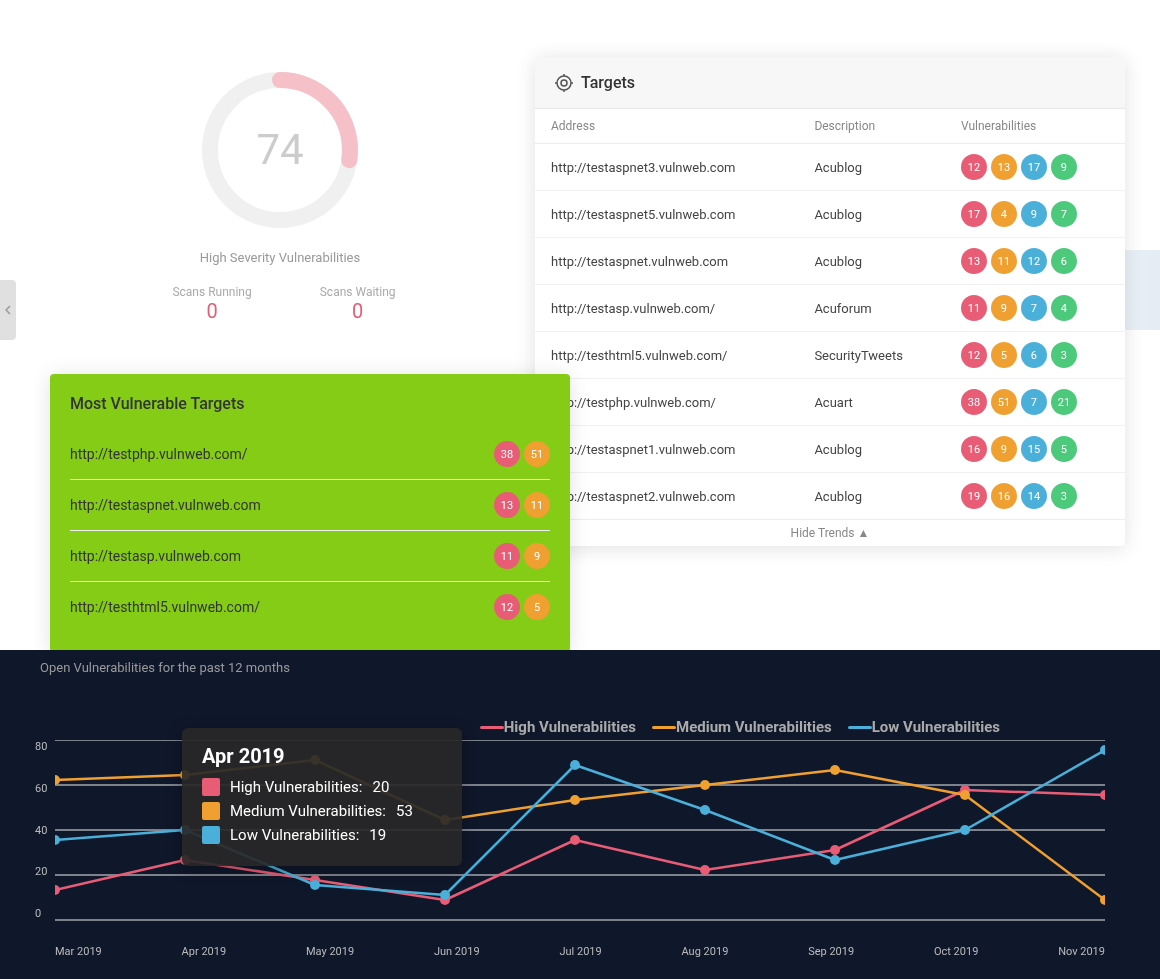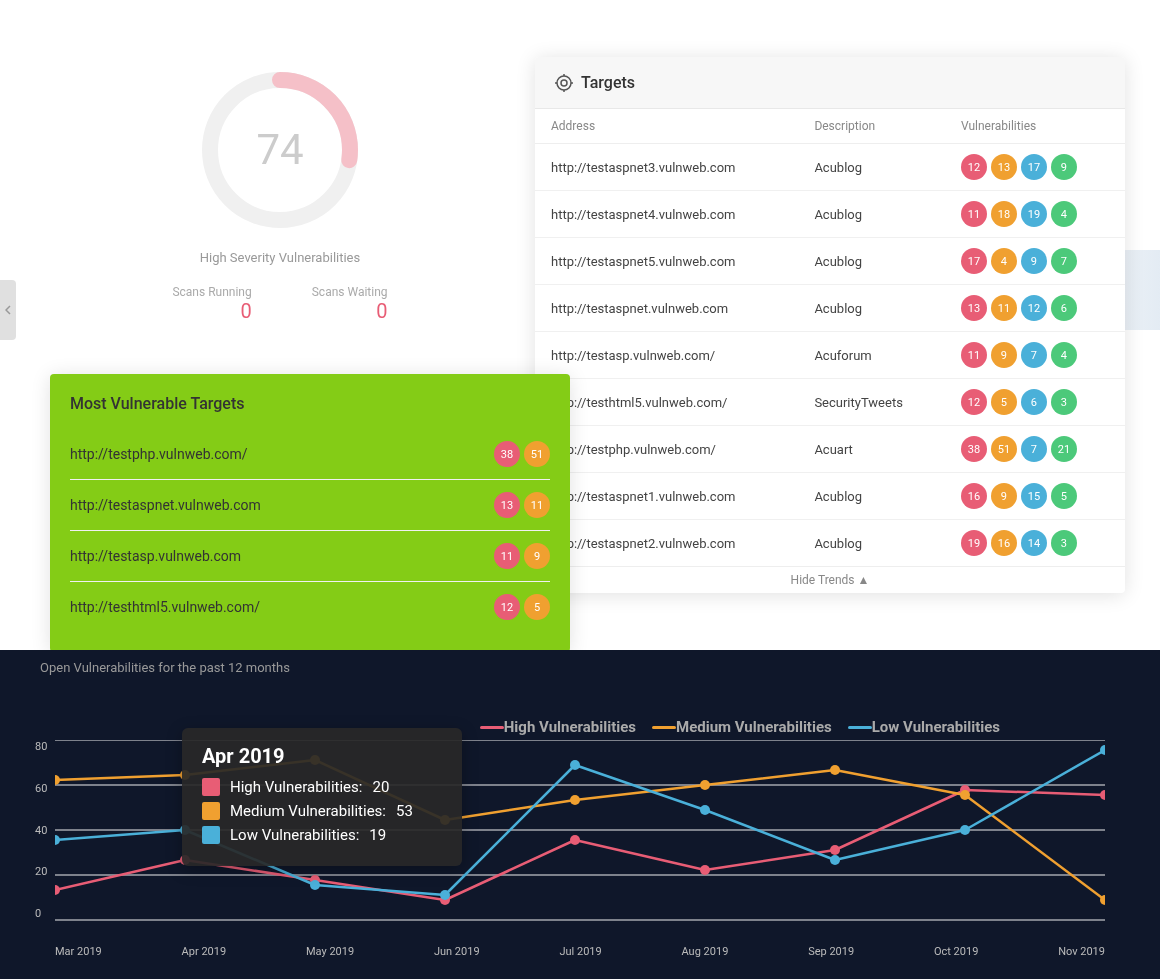--- a/index.html
+++ b/index.html
@@ -62,21 +62,22 @@
     }
 
     .stats-row {
       display: flex;
       justify-content: center;
       gap: 60px;
       margin-top: 20px;
     }
 
     .stat-item {
-      text-align: right;
+      text-align: center;
+      margin-left: 8px;
     }
 
     .stat-label {
       font-size: 12px;
       color: #aaa;
     }
 
     .stat-value {
       font-size: 20px;
       color: #e85d75;
@@ -390,32 +391,20 @@
     <td>
             <div class="vuln-badges">
               <div class="badge badge-red">12</div>
               <div class="badge badge-orange">13</div>
               <div class="badge badge-blue">17</div>
               <div class="badge badge-green">9</div>
             </div>
           </td>
   </tr>
         <tr>
-    <td>http://testaspnet4.vulnweb.com</td>
-    <td>Acublog</td>
-    <td>
-            <div class="vuln-badges">
-              <div class="badge badge-red">11</div>
-              <div class="badge badge-orange">18</div>
-              <div class="badge badge-blue">19</div>
-              <div class="badge badge-green">4</div>
-            </div>
-          </td>
-  </tr>
-        <tr>
     <td>http://testaspnet5.vulnweb.com</td>
     <td>Acublog</td>
     <td>
             <div class="vuln-badges">
               <div class="badge badge-red">17</div>
               <div class="badge badge-orange">4</div>
               <div class="badge badge-blue">9</div>
               <div class="badge badge-green">7</div>
             </div>
           </td>

